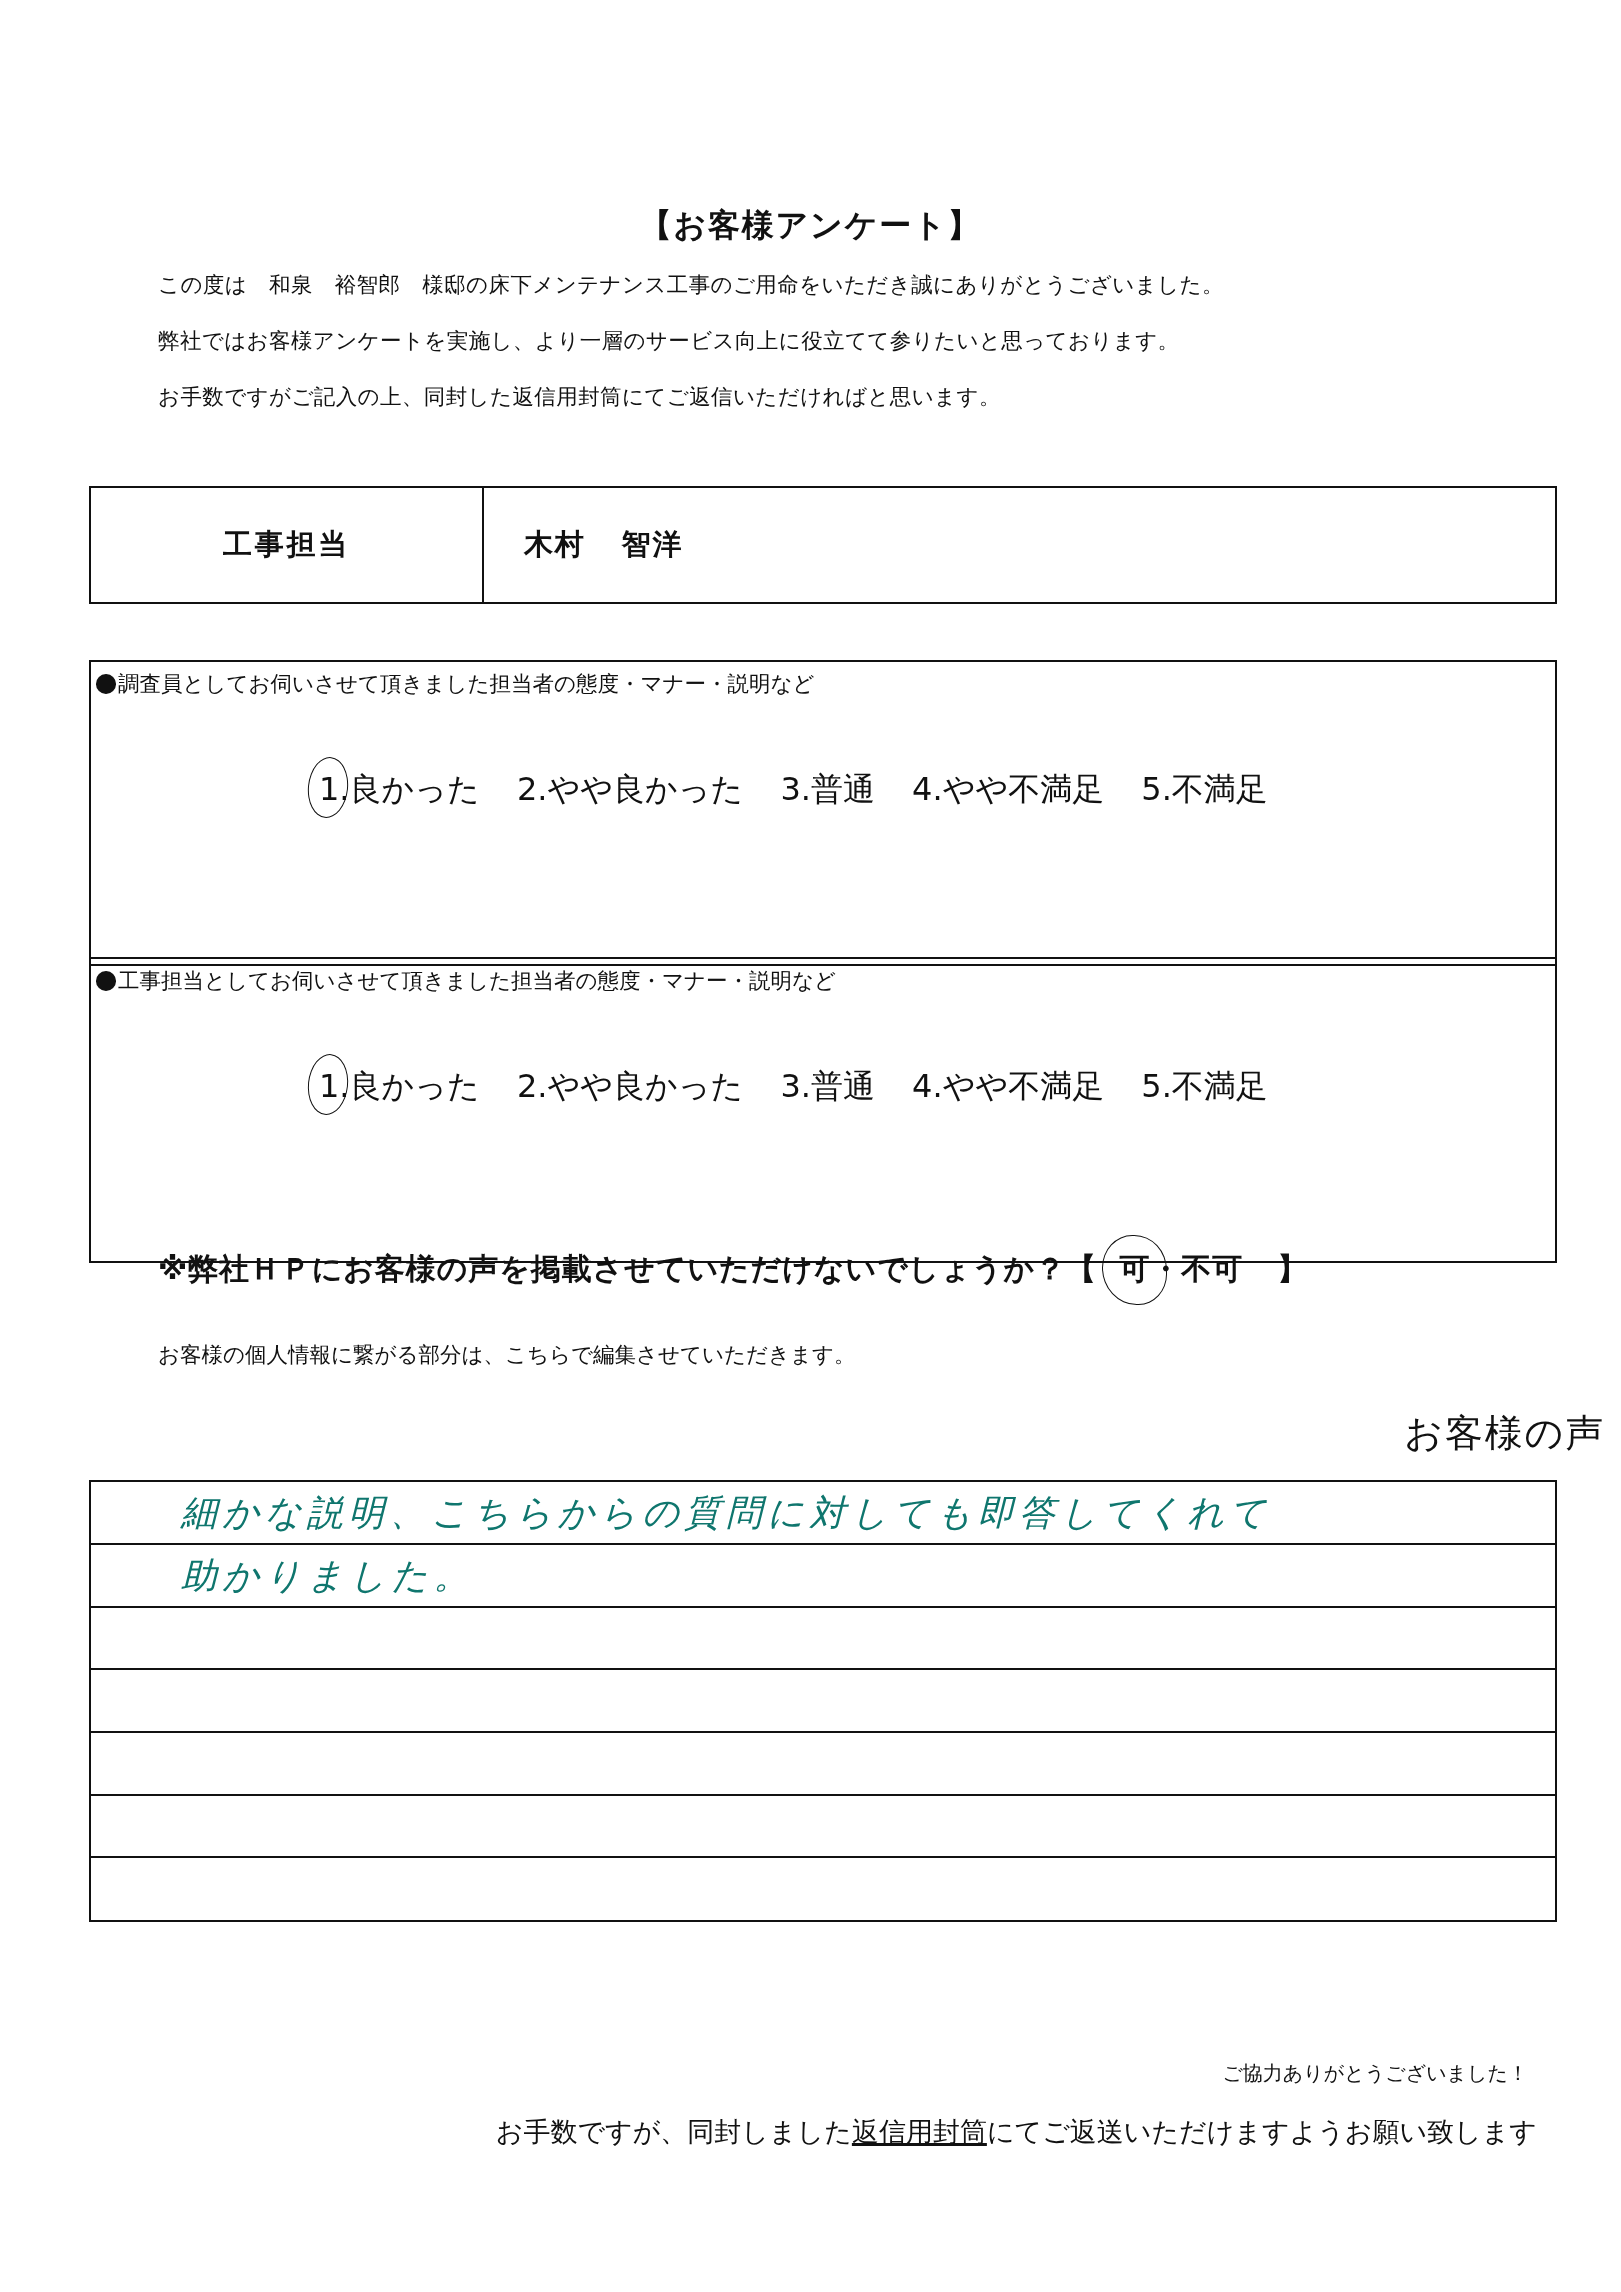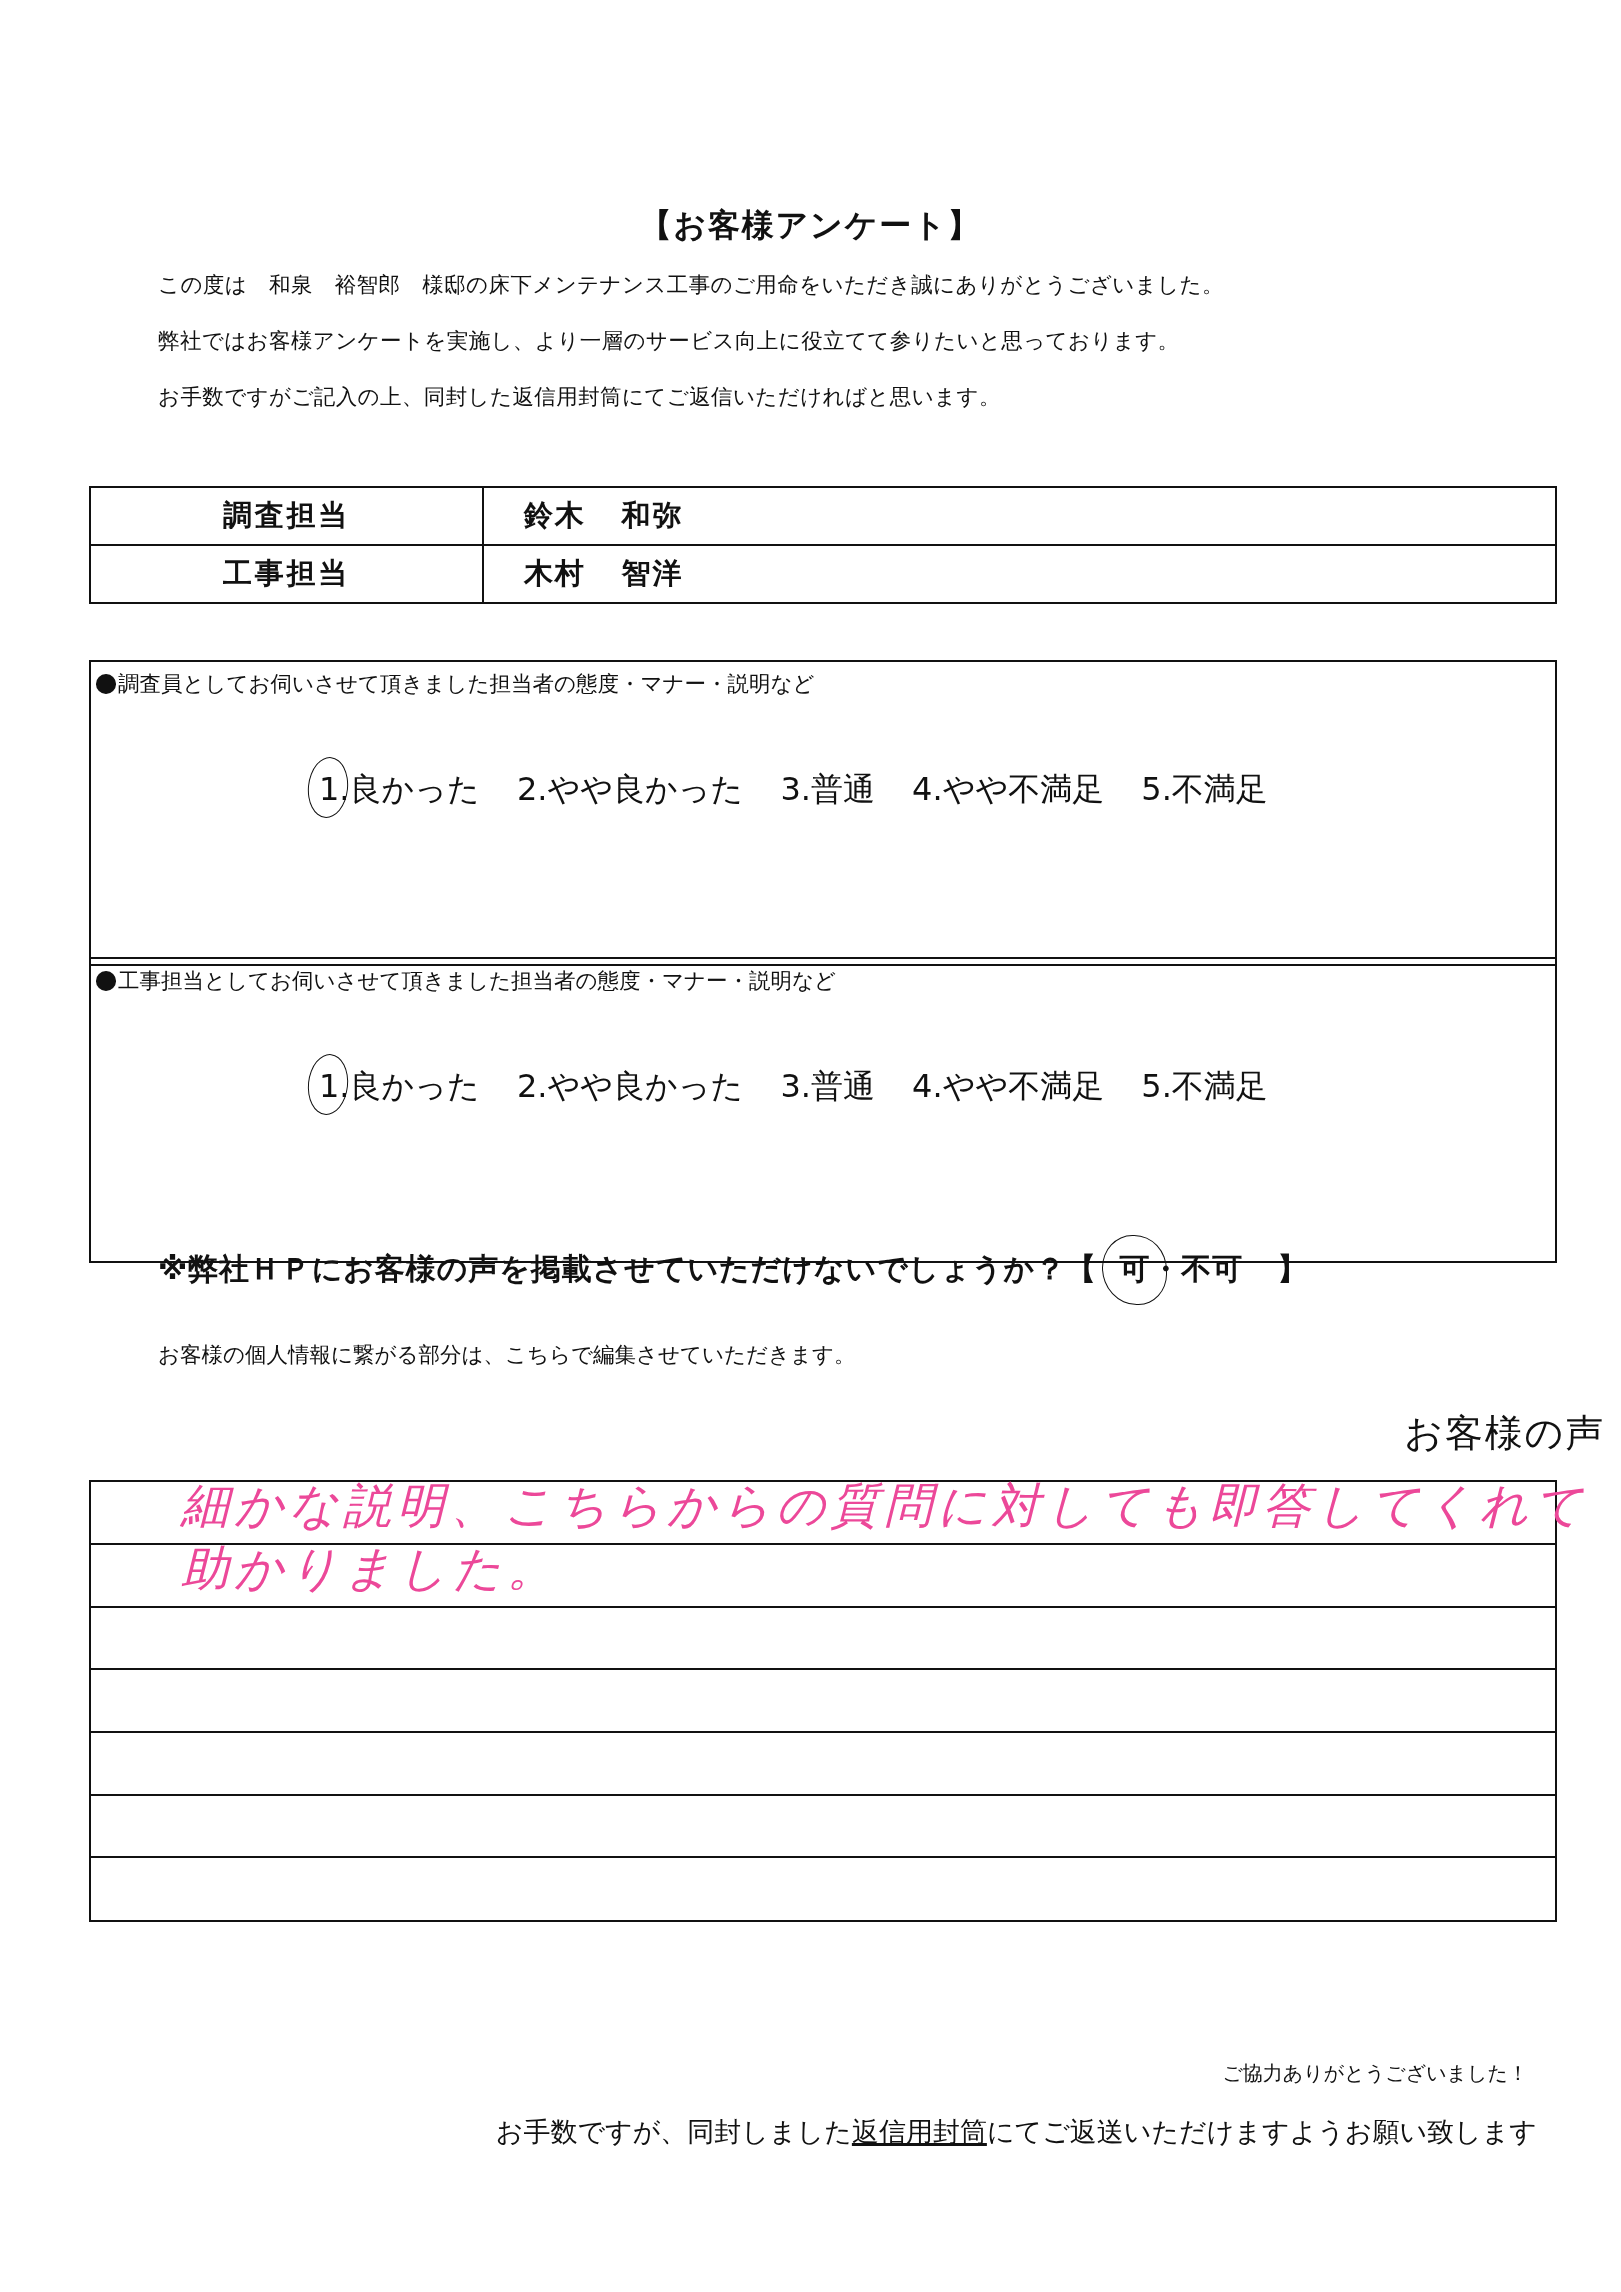--- a/index.html
+++ b/index.html
@@ -60,41 +60,37 @@
       border: 2.7px solid #111; box-sizing: border-box;
     }
     .voice-line {
       position: absolute; left: 0; right: 0; height: 63px;
       border-bottom: 2.7px solid #111; box-sizing: border-box;
     }
     .voice-line:last-child { border-bottom: none; }
     .voice-line .hw {
       position: absolute; left: 90px; bottom: 5.4px;
       font-family: Liberation Serif, serif; font-style: italic;
-      font-size: 48px; letter-spacing: 5.4px; color: #ec4899; white-space: nowrap;
+      font-size: 36px; letter-spacing: 5.4px; color: #0f766e; white-space: nowrap;
     }
     .thanks { right: 93px; top: 2060px; font-size: 20px; white-space: nowrap; }
     .closing { right: 84px; top: 2114px; font-size: 27px; white-space: nowrap; }
     .closing u { text-decoration-thickness: 2.7px; }
   </style>
 </head>
 <body>
 
 <div class="abs title">【お客様アンケート】</div>
 
 <div class="abs intro" style="top:270px;">この度は　和泉　裕智郎　様邸の床下メンテナンス工事のご用命をいただき誠にありがとうございました。</div>
 <div class="abs intro" style="top:326px;">弊社ではお客様アンケートを実施し、より一層のサービス向上に役立てて参りたいと思っております。</div>
 <div class="abs intro" style="top:382px;">お手数ですがご記入の上、同封した返信用封筒にてご返信いただければと思います。</div>
 
 <table class="abs staff-table">
   <tbody>
-      <tr>
-    <td class="label">調査担当</td>
-    <td class="value"><span>鈴木</span><span class="gap"></span><span>和弥</span></td>
-  </tr>
   <tr>
     <td class="label">工事担当</td>
     <td class="value"><span>木村</span><span class="gap"></span><span>智洋</span></td>
   </tr>
 </tbody>
   </table>
 
 <div class="abs rating-box" style="top:660px;">
   <div class="rating-q">
     <span class="dot"></span><span>調査員としてお伺いさせて頂きました担当者の態度・マナー・説明など</span>

